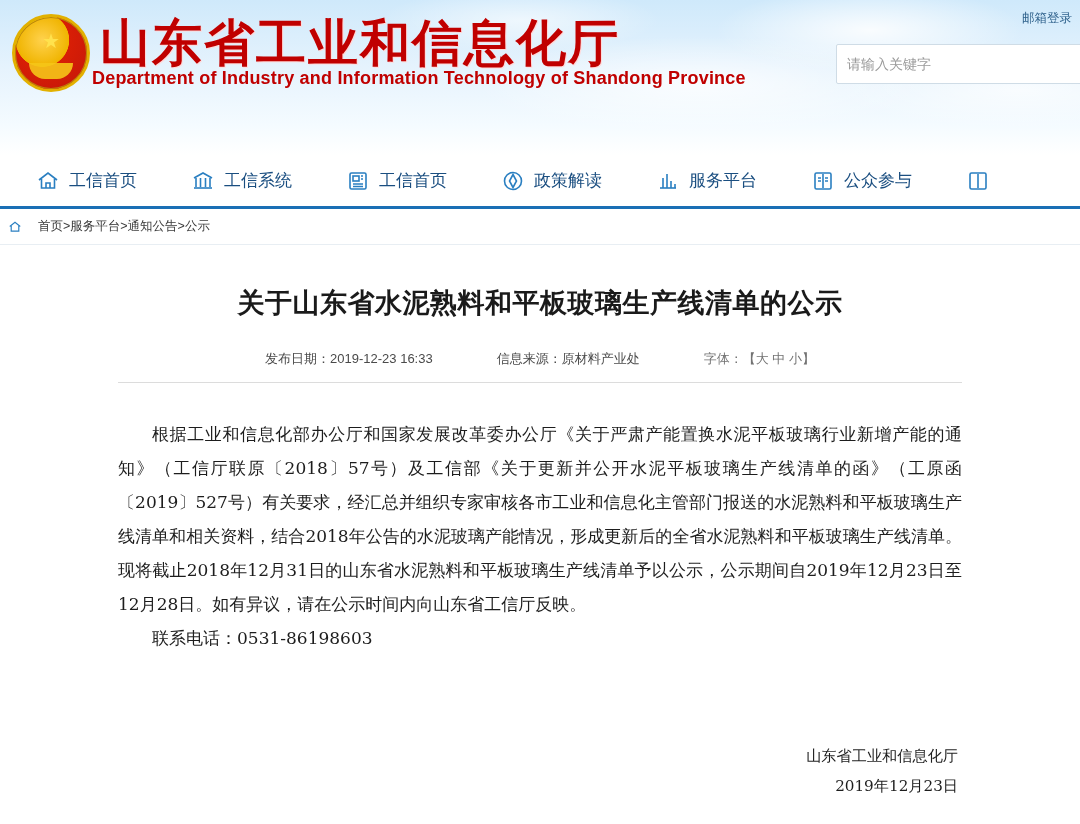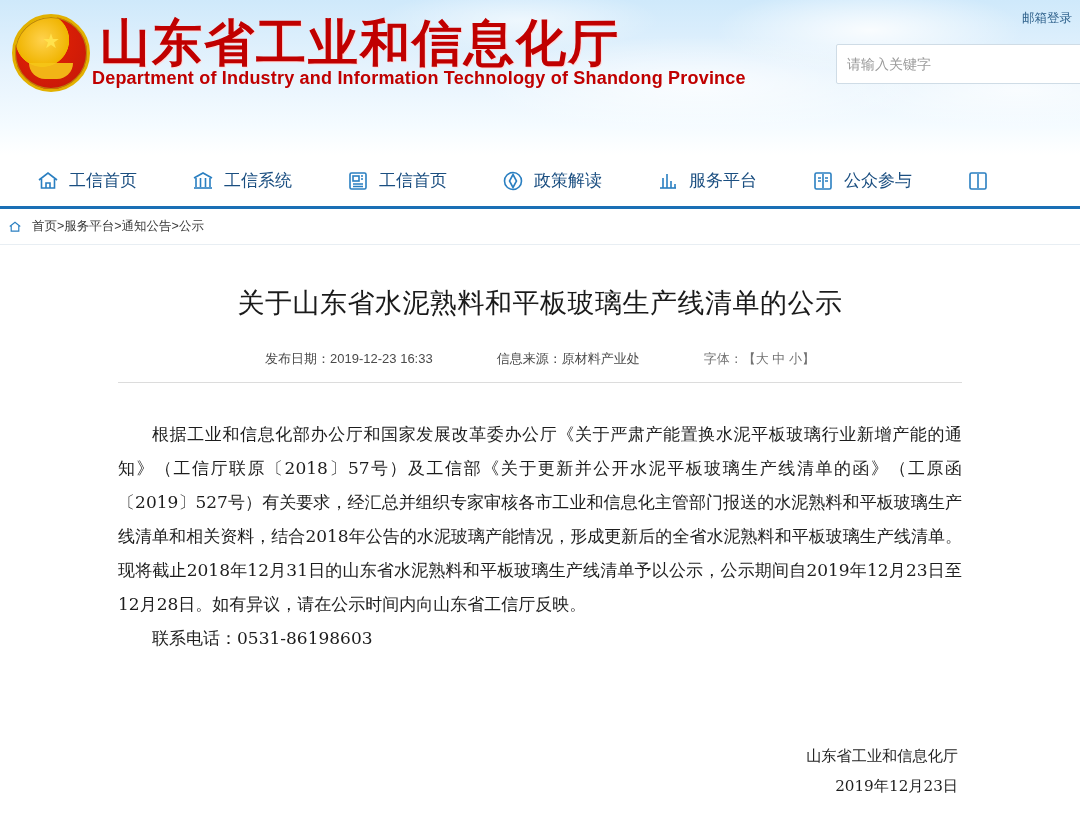--- a/index.html
+++ b/index.html
@@ -139,39 +139,39 @@
     font-family: "DejaVu Sans", "Liberation Sans", sans-serif;
   }
 
   
   .breadcrumb {
     width: 1080px;
     height: 36px;
     display: flex;
     align-items: center;
     padding-left: 8px;
-    gap: 10px;
+    gap: 16px;
     border-bottom: 1px solid #e8eef3;
   }
   .breadcrumb .home-ico { color: #2a7fc1; display: inline-flex; }
   .breadcrumb-text {
     font-size: 12.5px;
     color: #3a3a3a;
   }
 
   
   .article {
     width: 1080px;
     padding: 30px 118px 0 118px;
   }
   .doc-title {
     text-align: center;
     font-family: "DejaVu Serif", "Liberation Serif", serif;
     font-size: 27px;
-    font-weight: normal;
+    font-weight: bold;
     color: #1a1a1a;
     line-height: 1.5;
     padding: 8px 0 26px 0;
     letter-spacing: 0.5px;
   }
   .meta-row {
     display: flex;
     justify-content: center;
     align-items: center;
     gap: 64px;

